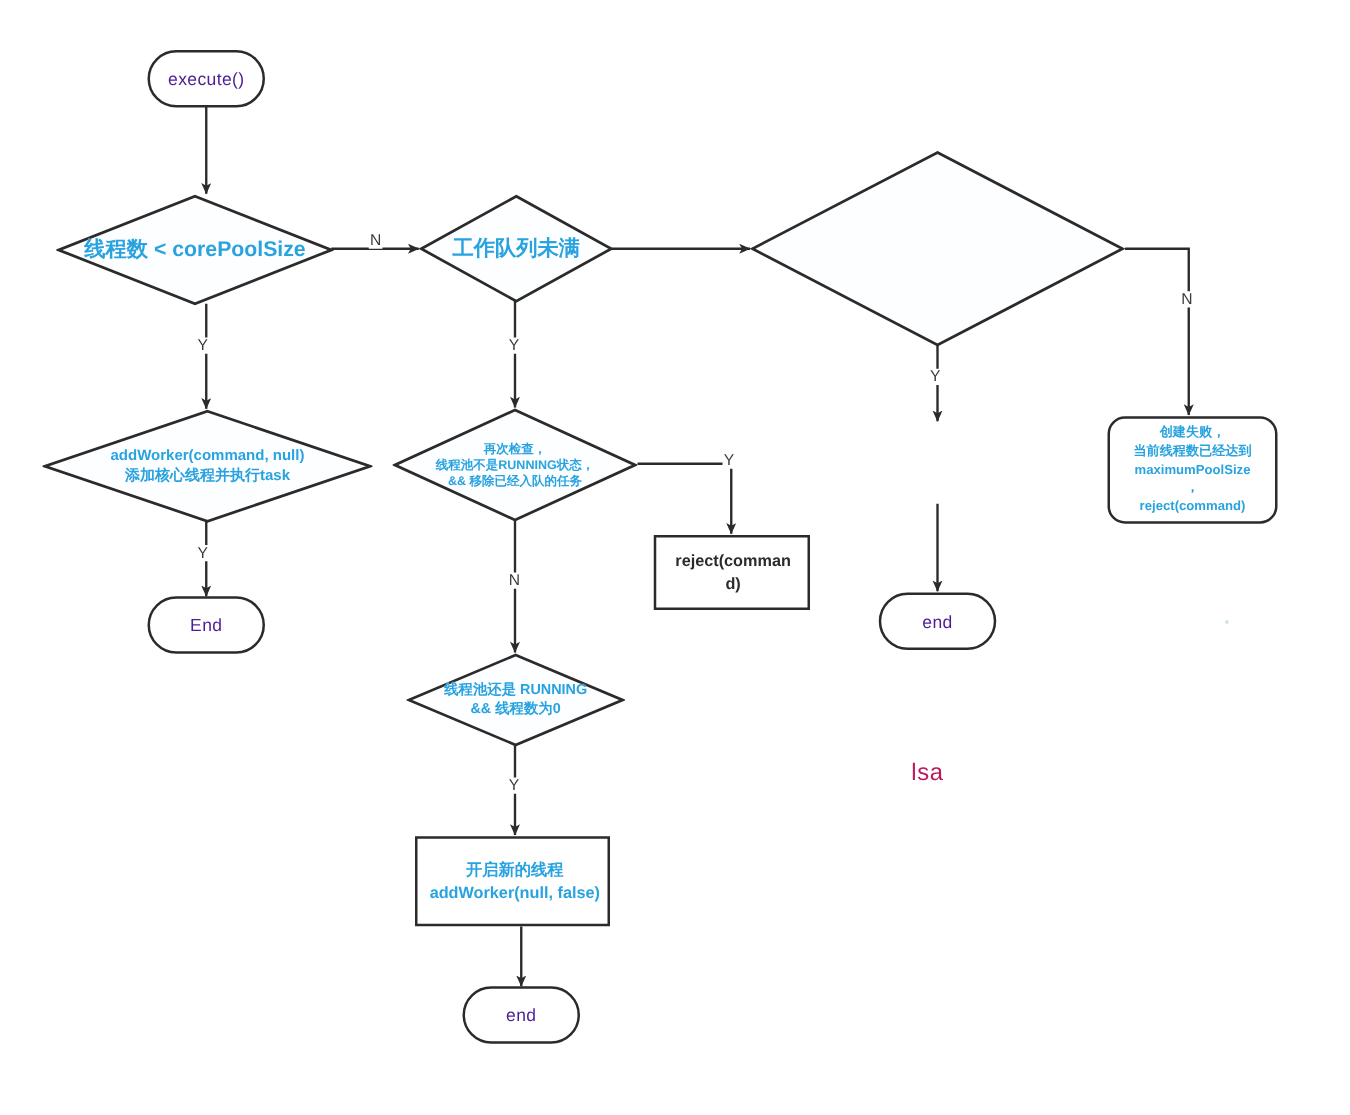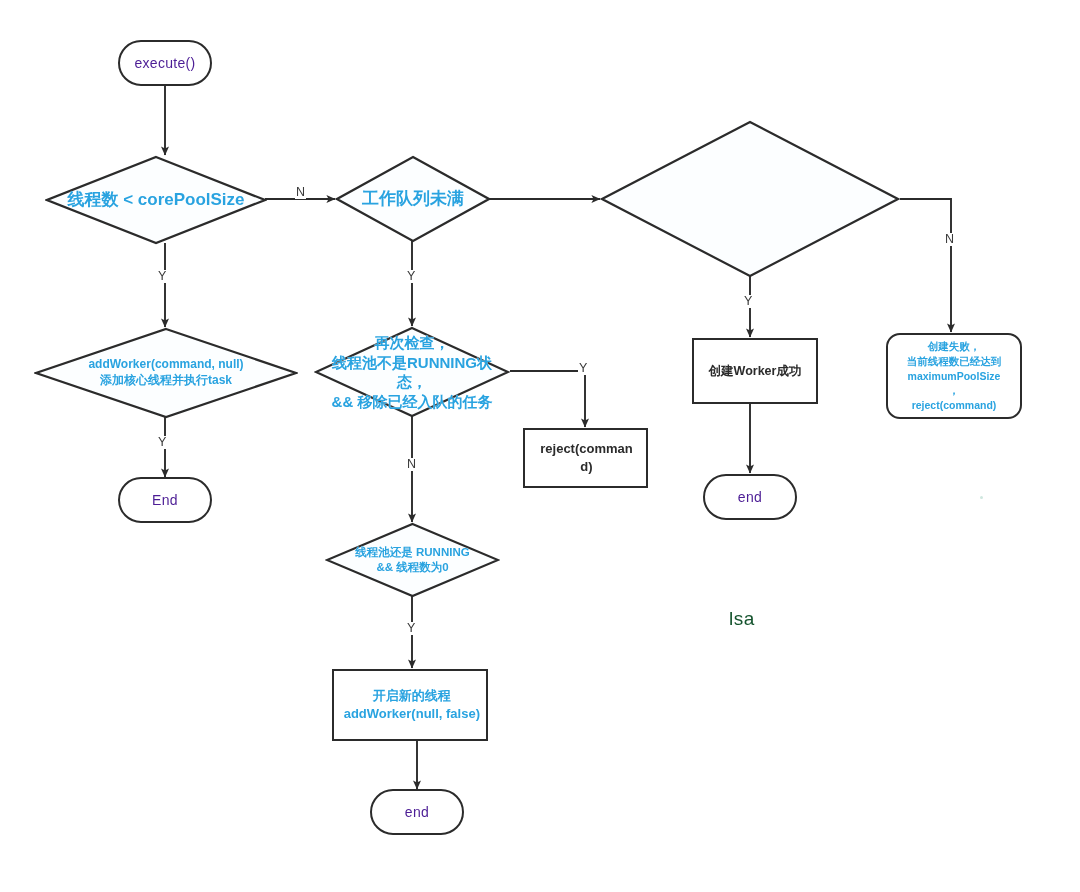--- a/index.html
+++ b/index.html
@@ -76,21 +76,21 @@
     position: absolute;
     font-size: 12.5px;
     color: #3a3a3a;
     background: #ffffff;
     padding: 0 1px;
     line-height: 1;
     z-index: 3;
   }
   .watermark {
     position: absolute;
-    color: #14532d;
+    color: #be185d;
     font-size: 19px;
     letter-spacing: .5px;
     user-select: none;
   }
   .speck {
     position: absolute;
     width: 3px; height: 3px;
     background: #cfe7df;
     border-radius: 50%;
   }
@@ -175,21 +175,21 @@
       <polygon points="132,2 262,46 132,90 2,46" fill="#fcfeff" stroke="#2b2b2b" stroke-width="2.2" vector-effect="non-scaling-stroke"></polygon>
     </svg>
     <span class="dlabel" style="font-size:12px;">addWorker(command, null)
 添加核心线程并执行task</span>
   </div>
 
   <div class="node decision" style="left:314px; top:326px; width:196px; height:92px;">
     <svg class="dshape" viewBox="0 0 196 92" preserveAspectRatio="none">
       <polygon points="98,2 194,46 98,90 2,46" fill="#fcfeff" stroke="#2b2b2b" stroke-width="2.2" vector-effect="non-scaling-stroke"></polygon>
     </svg>
-    <span class="dlabel" style="font-size:15px;">再次检查，
+    <span class="dlabel" style="font-size:10px;">再次检查，
 线程池不是RUNNING状态，
 &amp;&amp; 移除已经入队的任务</span>
   </div>
 
   <div class="node decision" style="left:325px; top:522px; width:175px; height:76px;">
     <svg class="dshape" viewBox="0 0 175 76" preserveAspectRatio="none">
       <polygon points="87.5,2 173,38 87.5,74 2,38" fill="#fcfeff" stroke="#2b2b2b" stroke-width="2.2" vector-effect="non-scaling-stroke"></polygon>
     </svg>
     <span class="dlabel" style="font-size:11.5px;">线程池还是 RUNNING
 &amp;&amp; 线程数为0</span>
@@ -198,23 +198,20 @@
   <div class="node process dark" style="left:523px; top:428px; width:125px; height:60px;padding-left:8px;">
     <span style="white-space:pre-line;">reject(comman
 d)</span>
   </div>
 
   <div class="node process blue" style="left:332px; top:669px; width:156px; height:72px;justify-content:flex-end;">
     <span style="white-space:pre-line;">开启新的线程
 addWorker(null, false)</span>
   </div>
 
-  <div class="node process dark" style="left:692px; top:338px; width:126px; height:66px;">
-    <span style="white-space:pre-line; font-size:12.5px;">创建Worker成功</span>
-  </div>
 
   <div class="node process blue" style="left:886px; top:333px; width:136px; height:86px;border-radius:14px;">
     <span style="white-space:pre-line; font-size:10.5px; line-height:1.4;">创建失败，
 当前线程数已经达到
 maximumPoolSize
 ，
 reject(command)</span>
   </div>
 
   <div class="node terminal" style="left:118px; top:477px; width:94px; height:46px;">

